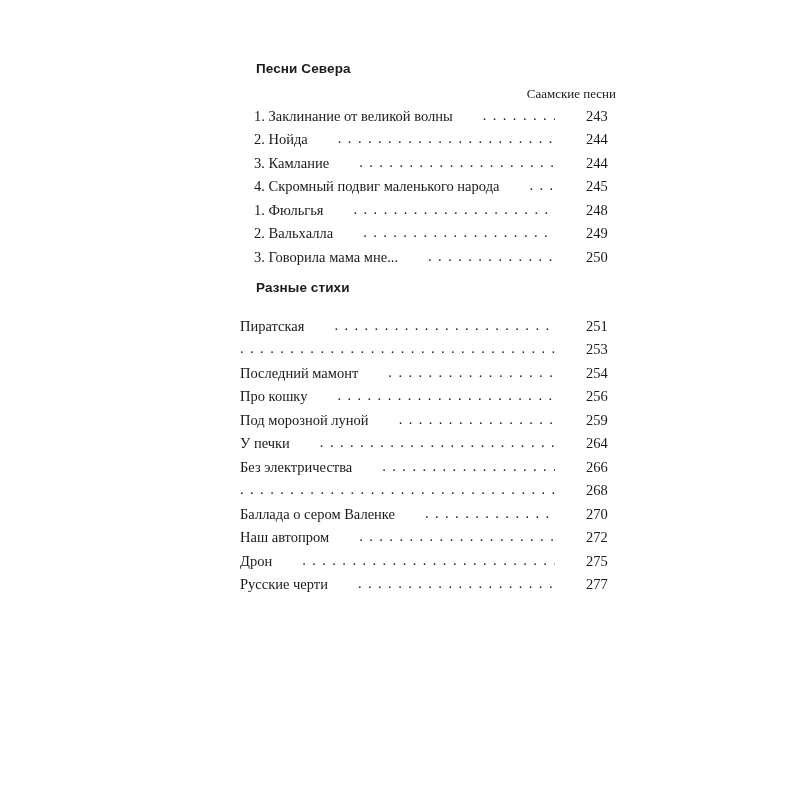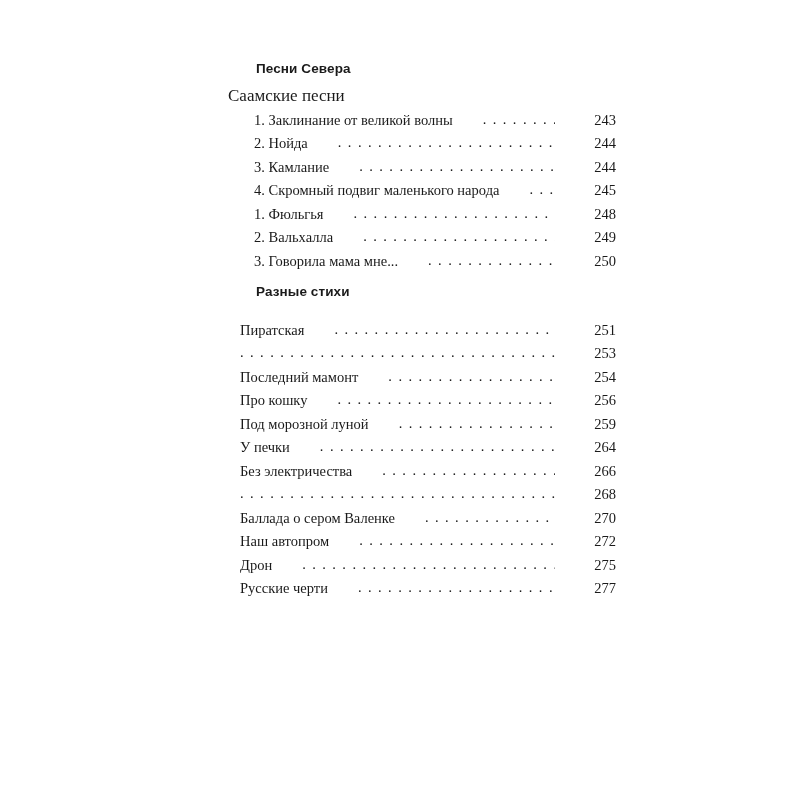--- a/index.html
+++ b/index.html
@@ -36,23 +36,24 @@
     line-height: 1.0;
     margin: 0 0 11px 0;
     letter-spacing: 0.1px;
     padding-left: 28px;
   }
   .section-title.second {
     margin-top: 17px;
     margin-bottom: 24px;
   }
   .subhead {
-    font-size: 17px;
+    font-size: 13px;
     line-height: 1.0;
     margin: 0 0 9px 0;
+    text-align: right;
   }
   .entry {
     display: flex;
     align-items: baseline;
     font-size: 14.5px;
     line-height: 1.0;
     margin-bottom: 9px;
     white-space: nowrap;
     gap: 25px;
   }
@@ -68,21 +69,20 @@
     overflow: hidden;
     white-space: nowrap;
     font-size: 14.5px;
     letter-spacing: 1.4px;
     color: #1a1a1a;
     position: relative;
     top: -1px;
   }
   .entry .page-num {
     flex: 0 0 auto;
-    text-align: right;
     min-width: 30px;
     padding-left: 6px;
   }
   .plain-list .entry {
     margin-bottom: 9px;
     margin-left: 12px;
   }
 </style>
 </head>
 <body>

